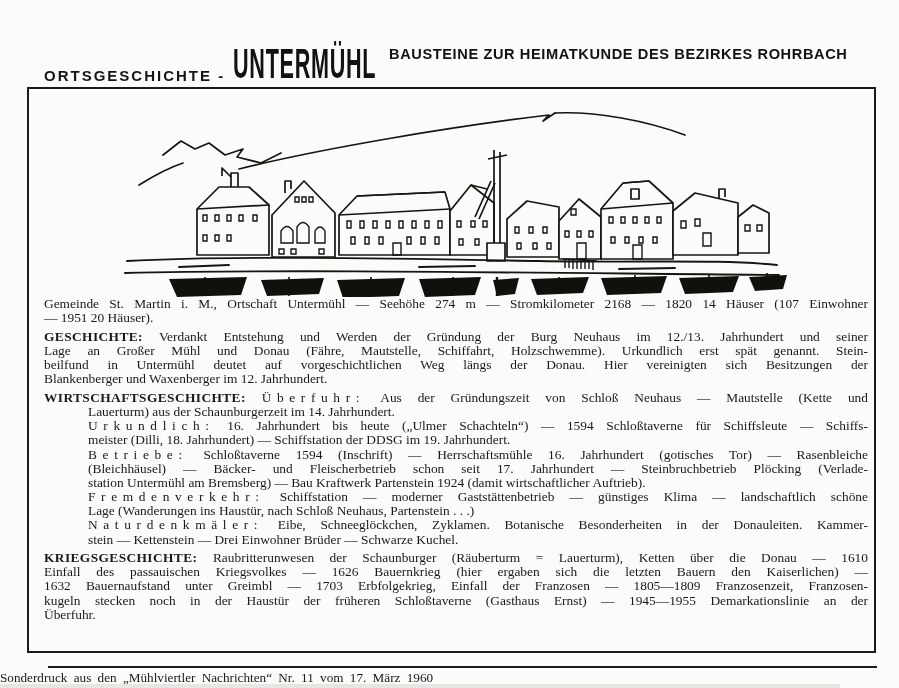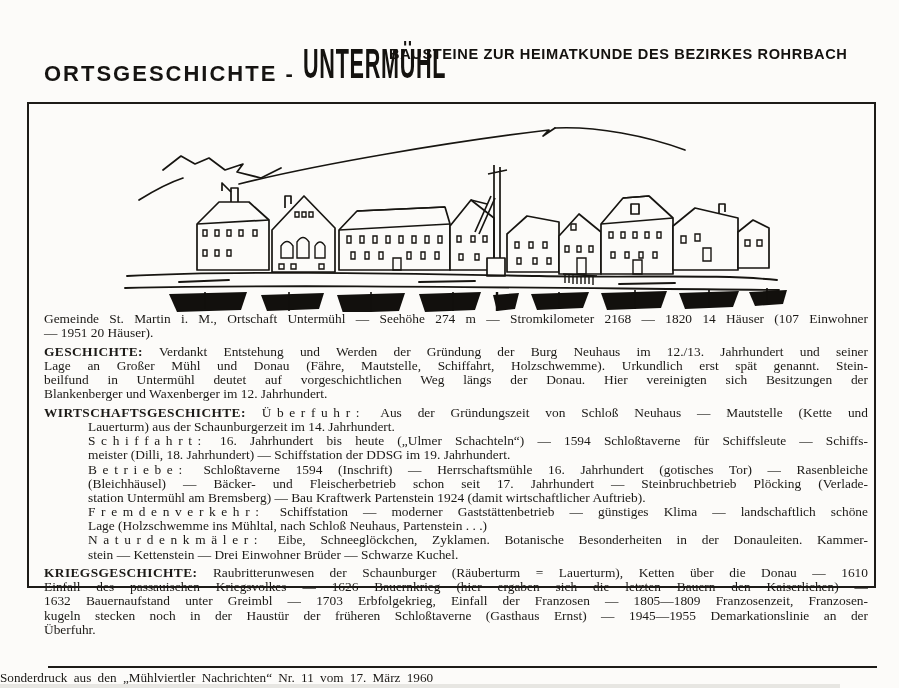--- a/index.html
+++ b/index.html
@@ -3,27 +3,27 @@
 <meta charset="utf-8">
 <style>
   html,body{margin:0;padding:0;}
   body{
     width:899px;height:688px;position:relative;overflow:hidden;
     background:#fcfbf9;color:#1b1916;
     font-family:"Liberation Serif", serif;
   }
   
   .hdr-left{position:absolute;left:44px;top:54px;display:flex;align-items:baseline;white-space:nowrap;}
-  .hdr-kicker{font-family:"Liberation Sans",sans-serif;font-weight:bold;font-size:22px;letter-spacing:2px;color:#161412;}
+  .hdr-kicker{font-family:"Liberation Sans",sans-serif;font-weight:bold;font-size:15px;letter-spacing:2px;color:#161412;}
   .hdr-title{display:inline-block;font-family:"Liberation Sans",sans-serif;font-weight:bold;font-size:30px;
     letter-spacing:1px;transform:scale(0.72,1.42);transform-origin:left bottom;margin-left:8px;color:#14120f;}
   .hdr-right{position:absolute;left:389px;top:46px;font-family:"Liberation Sans",sans-serif;font-weight:bold;
     font-size:14.6px;letter-spacing:.6px;white-space:nowrap;color:#14120f;}
   
-  .frame{position:absolute;left:27px;top:102px;width:849px;height:486px;border:2px solid #1d1b18;box-sizing:border-box;background:transparent;}
+  .frame{position:absolute;left:27px;top:87px;width:849px;height:566px;border:2px solid #1d1b18;box-sizing:border-box;background:transparent;}
   .art{position:absolute;left:90px;top:8px;}
   .textblock{position:absolute;left:15px;top:208px;width:824px;font-size:13.4px;line-height:14.15px;}
   .para{margin:0 0 4.5px 0;}
   .para:last-child{margin-bottom:0;}
   .line{display:block;text-align:justify;text-align-last:justify;}
   .line.last{text-align:justify;text-align-last:left;}
   .seclabel{font-weight:bold;letter-spacing:.4px;}
   .sperr{letter-spacing:.42em;}
   .hang{padding-left:44px;}
   .outdent{text-indent:-44px;}
@@ -145,27 +145,27 @@
       <div class="para">
         <div class="line"><b class="seclabel">GESCHICHTE:</b> <span>Verdankt Entstehung und Werden der Gründung der Burg Neuhaus im 12./13. Jahrhundert und seiner</span></div>
         <div class="line">Lage an Großer Mühl und Donau (Fähre, Mautstelle, Schiffahrt, Holzschwemme). Urkundlich erst spät genannt. Stein-</div>
         <div class="line">beilfund in Untermühl deutet auf vorgeschichtlichen Weg längs der Donau. Hier vereinigten sich Besitzungen der</div>
         <div class="line last">Blankenberger und Waxenberger im 12. Jahrhundert.</div>
       </div>
 
       <div class="para hang">
         <div class="line outdent"><b class="seclabel">WIRTSCHAFTSGESCHICHTE:</b> <span class="sperr">Überfuhr:</span> <span>Aus der Gründungszeit von Schloß Neuhaus — Mautstelle (Kette und</span></div>
         <div class="line last">Lauerturm) aus der Schaunburgerzeit im 14. Jahrhundert.</div>
-        <div class="line"><span class="sperr">Schiffahrt:</span> <span>16. Jahrhundert bis heute („Ulmer Schachteln“) — 1594 Schloßtaverne für Schiffsleute — Schiffs-</span></div>
+        <div class="line"><span class="sperr">Urkundlich:</span> <span>16. Jahrhundert bis heute („Ulmer Schachteln“) — 1594 Schloßtaverne für Schiffsleute — Schiffs-</span></div>
         <div class="line last">meister (Dilli, 18. Jahrhundert) — Schiffstation der DDSG im 19. Jahrhundert.</div>
         <div class="line"><span class="sperr">Betriebe:</span> <span>Schloßtaverne 1594 (Inschrift) — Herrschaftsmühle 16. Jahrhundert (gotisches Tor) — Rasenbleiche</span></div>
         <div class="line">(Bleichhäusel) — Bäcker- und Fleischerbetrieb schon seit 17. Jahrhundert — Steinbruchbetrieb Plöcking (Verlade-</div>
         <div class="line last">station Untermühl am Bremsberg) — Bau Kraftwerk Partenstein 1924 (damit wirtschaftlicher Auftrieb).</div>
         <div class="line"><span class="sperr">Fremdenverkehr:</span> <span>Schiffstation — moderner Gaststättenbetrieb — günstiges Klima — landschaftlich schöne</span></div>
-        <div class="line last">Lage (Holzschwemme ins Mühltal, nach Schloß Neuhaus, Partenstein . . .)</div>
+        <div class="line last">Lage (Wanderungen ins Haustür, nach Schloß Neuhaus, Partenstein . . .)</div>
         <div class="line"><span class="sperr">Naturdenkmäler:</span> <span>Eibe, Schneeglöckchen, Zyklamen. Botanische Besonderheiten in der Donauleiten. Kammer-</span></div>
         <div class="line last">stein — Kettenstein — Drei Einwohner Brüder — Schwarze Kuchel.</div>
       </div>
 
       <div class="para">
         <div class="line"><b class="seclabel">KRIEGSGESCHICHTE:</b> <span>Raubritterunwesen der Schaunburger (Räuberturm = Lauerturm), Ketten über die Donau — 1610</span></div>
         <div class="line">Einfall des passauischen Kriegsvolkes — 1626 Bauernkrieg (hier ergaben sich die letzten Bauern den Kaiserlichen) —</div>
         <div class="line">1632 Bauernaufstand unter Greimbl — 1703 Erbfolgekrieg, Einfall der Franzosen — 1805—1809 Franzosenzeit, Franzosen-</div>
         <div class="line">kugeln stecken noch in der Haustür der früheren Schloßtaverne (Gasthaus Ernst) — 1945—1955 Demarkationslinie an der</div>
         <div class="line last">Überfuhr.</div>

